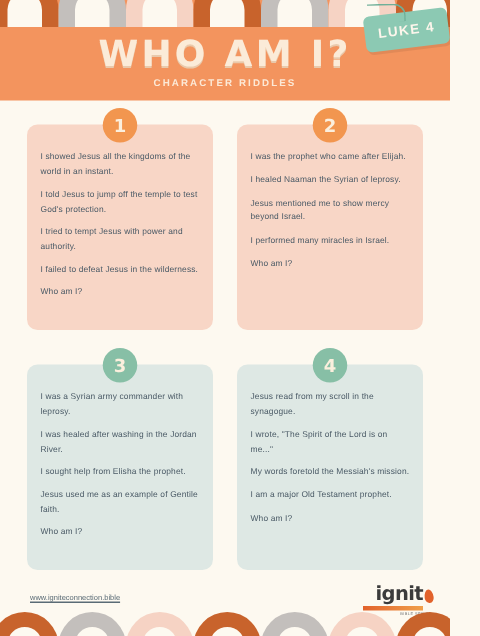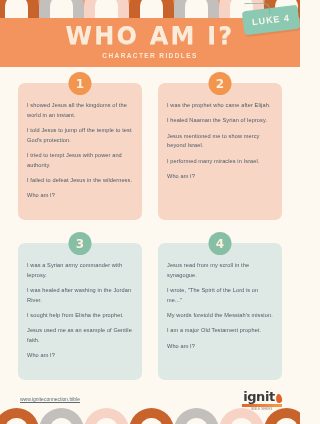--- a/index.html
+++ b/index.html
@@ -93,21 +93,21 @@
   .card p:last-child { margin-bottom:0; }
 
   
   .footer-url {
     position:absolute; top:396px; left:20px;
     font-size:5px; color:#5A6B75;
     text-decoration:underline;
   }
   .logo {
     position:absolute; top:390px; left:236px;
-    width:52px; text-align:center;
+    width:52px; text-align:right;
   }
   .logo-word {
     font-size:13px; font-weight:bold; color:#3B3B3B;
     letter-spacing:-.4px; font-family:"DejaVu Sans", sans-serif;
     line-height:1;
   }
   .logo-flame {
     display:inline-block; width:6px; height:9px;
     background:#E2622B; border-radius:50% 50% 50% 50% / 60% 60% 40% 40%;
     transform:translate(1px,2px) rotate(-8deg);

